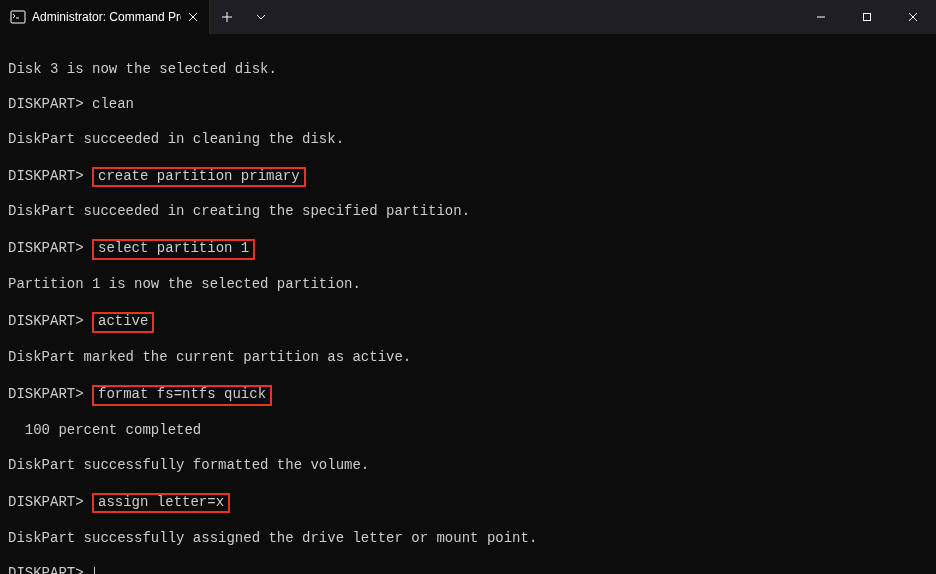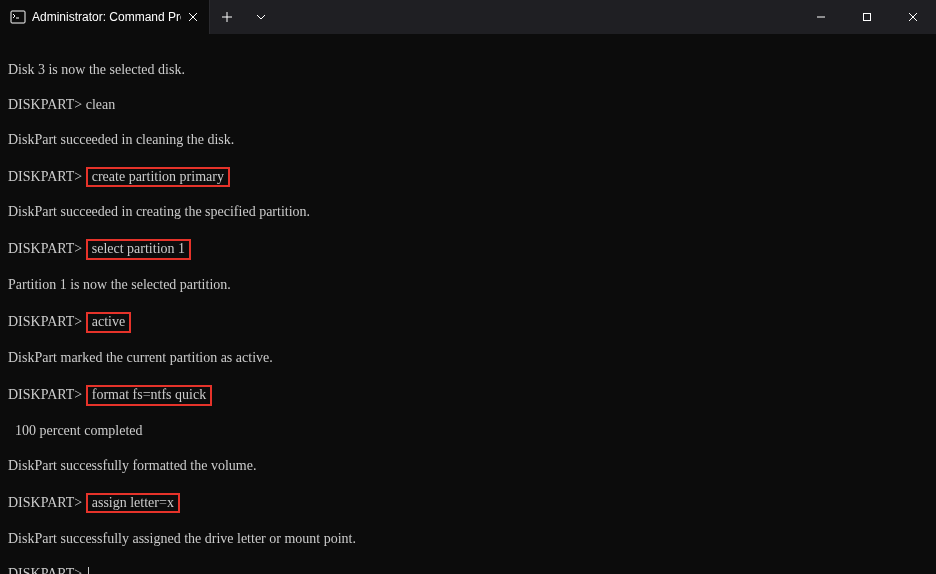--- a/index.html
+++ b/index.html
@@ -79,21 +79,20 @@
       color: #ffffff;
     }
     .terminal {
       padding: 10px 8px 8px 8px;
       line-height: 1.1;
       white-space: pre;
     }
     .line {
       min-height: 17.5px;
       display: block;
-      font-family: Liberation Serif, serif;
     }
     .blank { height: 17.5px; }
     .hl {
       border: 2px solid #e6332a;
       padding: 0 4px 1px 4px;
       display: inline-block;
     }
     .cursor {
       display: inline-block;
       width: 1px;

